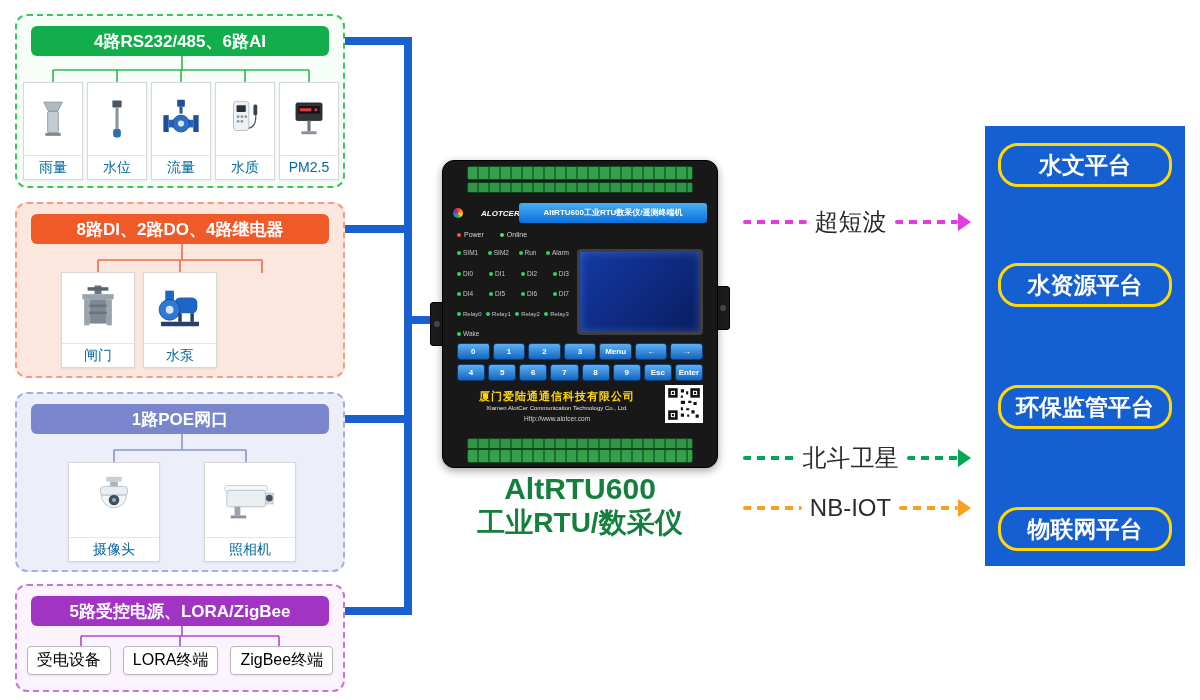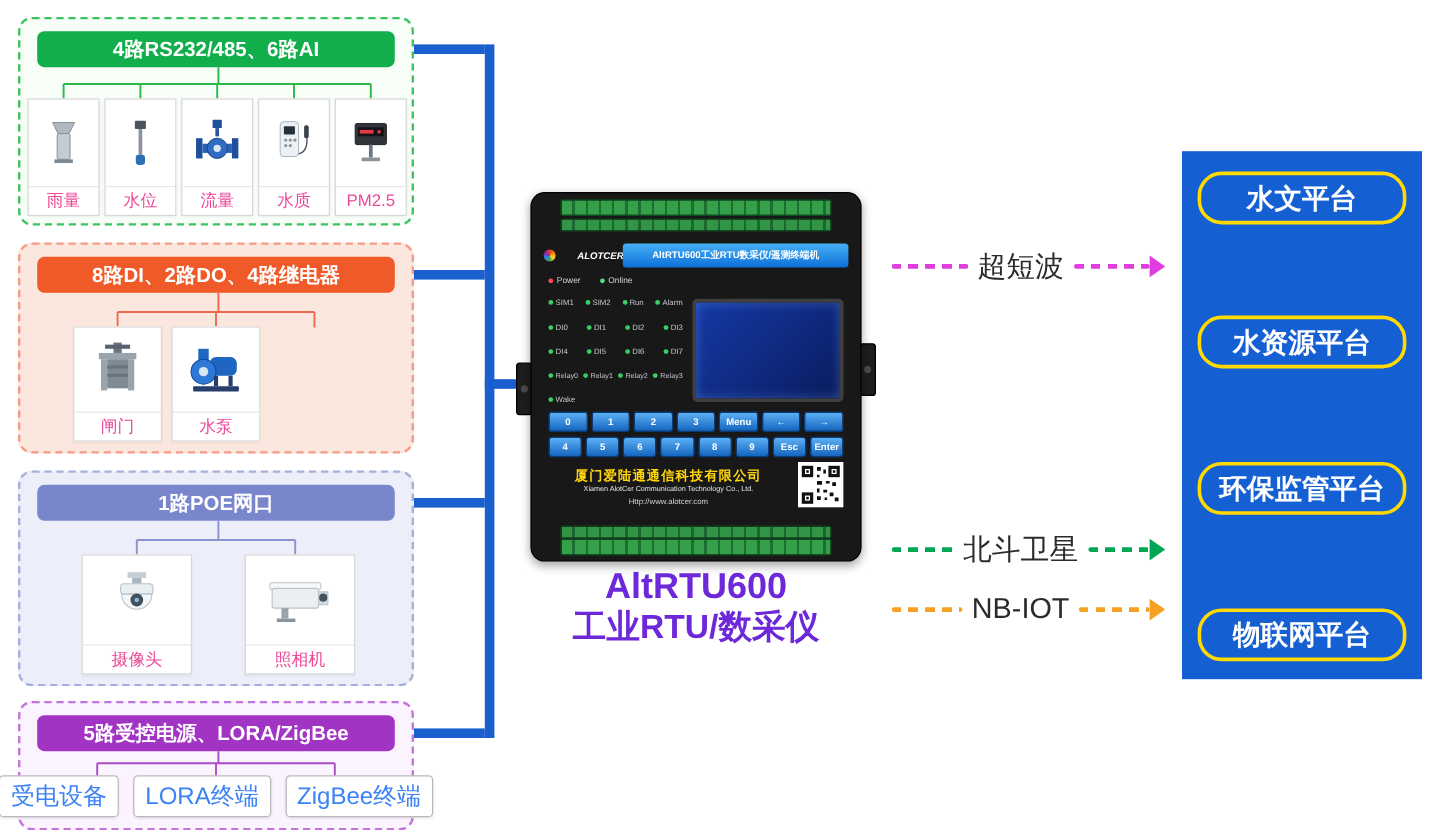--- a/index.html
+++ b/index.html
@@ -11,29 +11,29 @@
   .g1{top:14px;height:174px}
   .g2{top:202px;height:176px}
   .g3{top:392px;height:180px}
   .g4{top:584px;height:108px}
   .group-header{position:absolute;top:10px;left:14px;width:298px;height:30px;border-radius:6px;background:var(--gh,#555);color:#fff;font-weight:bold;font-size:17px;display:flex;align-items:center;justify-content:center;white-space:nowrap}
   .tree{position:absolute;left:0;top:0;pointer-events:none}
   .tree line{stroke:var(--gl,#888);stroke-width:1.6}
   .cards{position:absolute;display:flex}
   .card{background:#fff;border:1px solid #d8d8d8;display:flex;flex-direction:column;box-shadow:0 1px 2px rgba(0,0,0,.08)}
   .card-icon{flex:1;display:flex;align-items:center;justify-content:center;overflow:hidden}
-  .card-label{height:24px;line-height:23px;text-align:center;font-size:14px;color:#ec4899;border-top:1px solid #e6e6e6;white-space:nowrap}
+  .card-label{height:24px;line-height:23px;text-align:center;font-size:14px;color:#0369a1;border-top:1px solid #e6e6e6;white-space:nowrap}
   .g1 .cards{left:6px;top:66px;gap:4px}
   .g1 .card{width:60px;height:98px}
   .g2 .cards{left:44px;top:68px;gap:8px}
   .g2 .card{width:74px;height:96px}
   .g3 .cards{left:51px;top:68px;gap:44px}
   .g3 .card{width:92px;height:100px}
   .chips{position:absolute;top:60px;left:0;width:100%;display:flex;justify-content:center;gap:12px}
-  .chip{background:#fff;border:1px solid #b9b9b9;border-radius:4px;padding:3px 9px;font-size:20px;color:#3b82f6;white-space:nowrap;box-shadow:0 1px 2px rgba(0,0,0,.08)}
+  .chip{background:#fff;border:1px solid #b9b9b9;border-radius:4px;padding:3px 9px;font-size:16px;color:#000000;white-space:nowrap;box-shadow:0 1px 2px rgba(0,0,0,.08)}
 
   
   .bus{position:absolute;left:404px;top:37px;width:8px;height:578px;background:var(--c,#1a5fd0)}
   .stub{position:absolute;left:345px;width:59px;height:8px;background:var(--c,#1a5fd0)}
   .stub-dev{left:404px;width:34px}
 
   
   .device{position:absolute;left:430px;top:160px;width:300px;height:308px}
   .ear{position:absolute;width:14px;height:44px;background:#1d1d1d;border:1px solid #000;border-radius:3px}
   .ear-l{left:0;top:142px}.ear-r{right:0;top:126px}
@@ -58,21 +58,21 @@
   .lcell::before{content:'';display:inline-block;width:4px;height:4px;border-radius:50%;background:#38d065;margin-right:2px;vertical-align:middle}
   .lrow-relay .lcell{font-size:6px}
   .lcd{position:absolute;top:88px;left:134px;right:14px;height:86px;background:linear-gradient(135deg,#143aa6,#0a1c5e);border:3px solid #3f3f3f;border-radius:4px;box-shadow:inset 0 0 10px rgba(120,170,255,.35)}
   .keypad{position:absolute;top:182px;left:14px;right:14px;display:flex;flex-direction:column;gap:4px}
   .krow{display:flex;gap:3px}
   .key{flex:1;height:17px;background:linear-gradient(#5cb0f4,#1565c0);border:1px solid #0a3d7a;border-radius:3px;color:#fff;font-size:8px;font-weight:bold;display:flex;align-items:center;justify-content:center;white-space:nowrap;overflow:hidden}
   .dev-cn{position:absolute;top:228px;left:10px;right:56px;text-align:center;color:#ffd60a;font-size:11px;font-weight:bold;letter-spacing:1px;white-space:nowrap}
   .dev-en{position:absolute;top:244px;left:10px;right:56px;text-align:center;color:#e8e8e8;font-size:6px;white-space:nowrap}
   .dev-web{position:absolute;top:254px;left:10px;right:56px;text-align:center;color:#cfd3d8;font-size:6.5px;white-space:nowrap}
   .qr{position:absolute;right:14px;top:224px;width:38px;height:38px}
-  .dev-caption{position:absolute;left:415px;top:472px;width:330px;text-align:center;color:#6d28d9;font-weight:bold;line-height:1.15}
+  .dev-caption{position:absolute;left:415px;top:472px;width:330px;text-align:center;color:#15803d;font-weight:bold;line-height:1.15}
   .dev-caption .cap1{font-size:30px}
   .dev-caption .cap2{font-size:28px}
 
   
   .link-row{position:absolute;left:743px;width:228px;height:32px;display:flex;align-items:center}
   .dash{flex:1;height:4px;border-radius:2px;background:repeating-linear-gradient(90deg,var(--c,#888) 0 8px,transparent 8px 14px)}
   .link-label{padding:0 8px;font-size:24px;color:#2b2b2b;white-space:nowrap}
   .arrow{width:0;height:0;border-top:9px solid transparent;border-bottom:9px solid transparent;border-left:13px solid var(--c,#888);flex:none}
   .protocol-box{position:absolute;left:743px;top:262px;width:228px;height:156px;background:#ededed;display:flex;align-items:center;justify-content:center;text-align:center;font-size:23px;font-weight:bold;color:#111;line-height:1.5;word-break:break-all;padding:0 8px}
 

